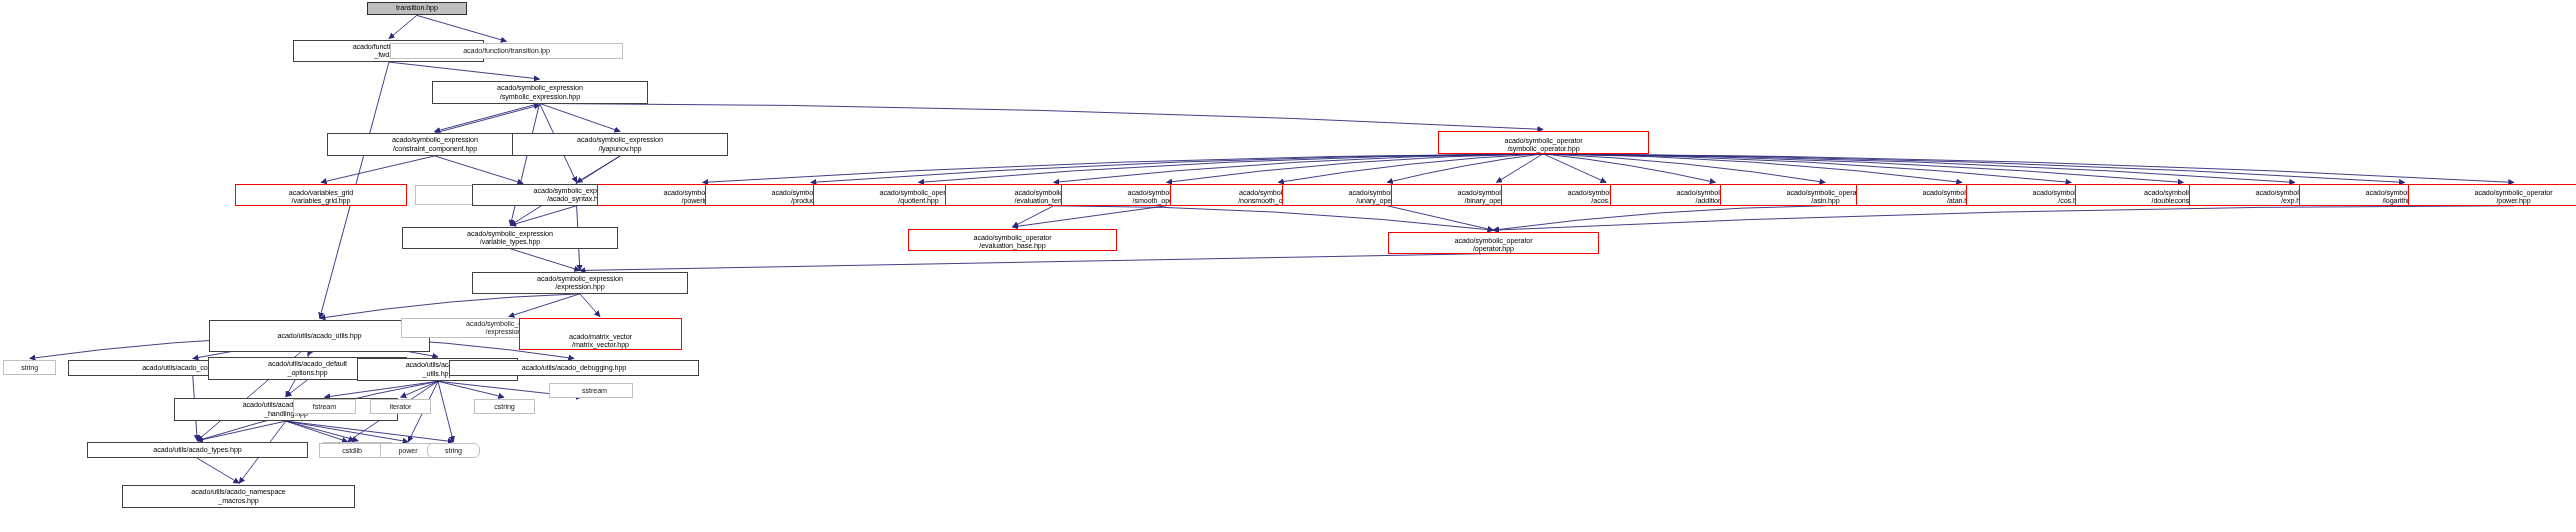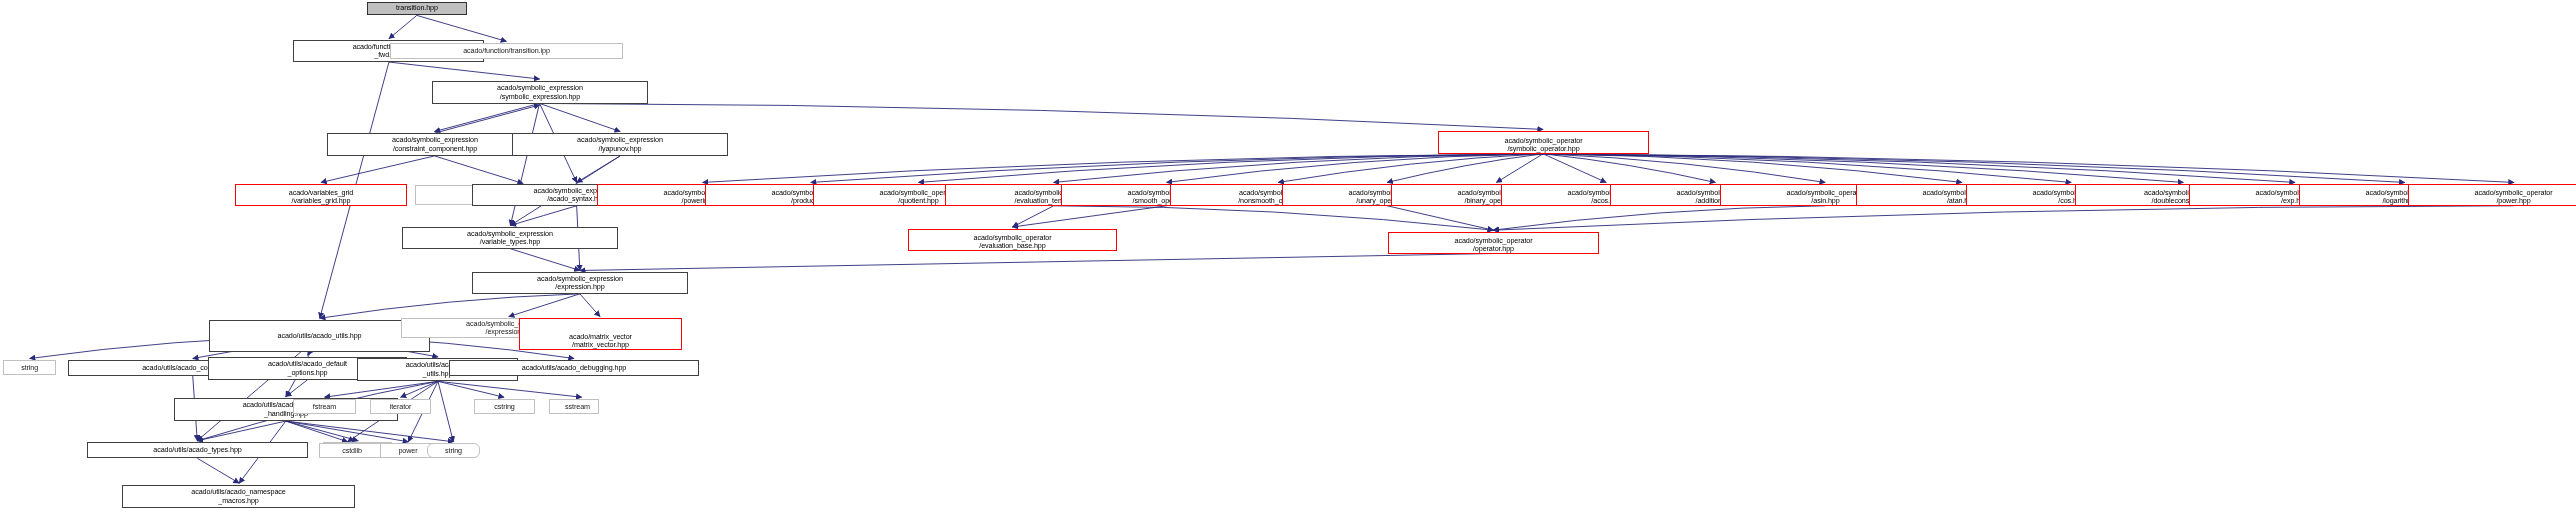--- a/index.html
+++ b/index.html
@@ -208,21 +208,21 @@
     <div class="node" style="left: 208px; top: 357px; width: 199px; height: 23px;"><span class="lbl">acado/utils/acado_default
 _options.hpp</span></div>
     <div class="node" style="left: 357px; top: 358px; width: 161px; height: 23px;"><span class="lbl">acado/utils/acado_io
 _utils.hpp</span></div>
     <div class="node" style="left: 449px; top: 360px; width: 250px; height: 16px;"><span class="lbl">acado/utils/acado_debugging.hpp</span></div>
     <div class="node" style="left: 174px; top: 398px; width: 224px; height: 23px;"><span class="lbl">acado/utils/acado_message
 _handling.hpp</span></div>
     <div class="node grey" style="left: 293px; top: 399px; width: 63px; height: 15.4px;"><span class="lbl">fstream</span></div>
     <div class="node grey" style="left: 370px; top: 399px; width: 61px; height: 15.4px;"><span class="lbl">iterator</span></div>
     <div class="node grey" style="left: 474px; top: 399px; width: 61px; height: 15.4px;"><span class="lbl">cstring</span></div>
-    <div class="node grey" style="left: 549px; top: 399px; width: 50px; height: 15.4px; padding-left: 7px;"><span class="lbl">sstream</span></div>
+    <div class="node grey" style="left: 549px; top: 383px; width: 84px; height: 15.4px; padding-left: 7px;"><span class="lbl">sstream</span></div>
     <div class="node" style="left: 87px; top: 442px; width: 221px; height: 16px;"><span class="lbl">acado/utils/acado_types.hpp</span></div>
     <div class="node grey" style="left: 323px; top: 442px; width: 69px; height: 15.4px;"><span class="lbl">iostream</span></div>
     <div class="node grey" style="left: 319px; top: 443px; width: 66px; height: 15.4px;"><span class="lbl">cstdlib</span></div>
     <div class="node grey" style="left: 380px; top: 443px; width: 56px; height: 15.4px;"><span class="lbl">power</span></div>
     <div class="node grey" style="left: 427px; top: 443px; width: 53px; height: 15.4px; border-radius: 6px;"><span class="lbl">string</span></div>
     <div class="node" style="left: 122px; top: 485px; width: 233px; height: 23px;"><span class="lbl">acado/utils/acado_namespace
 _macros.hpp</span></div>
   </div>
 
 

